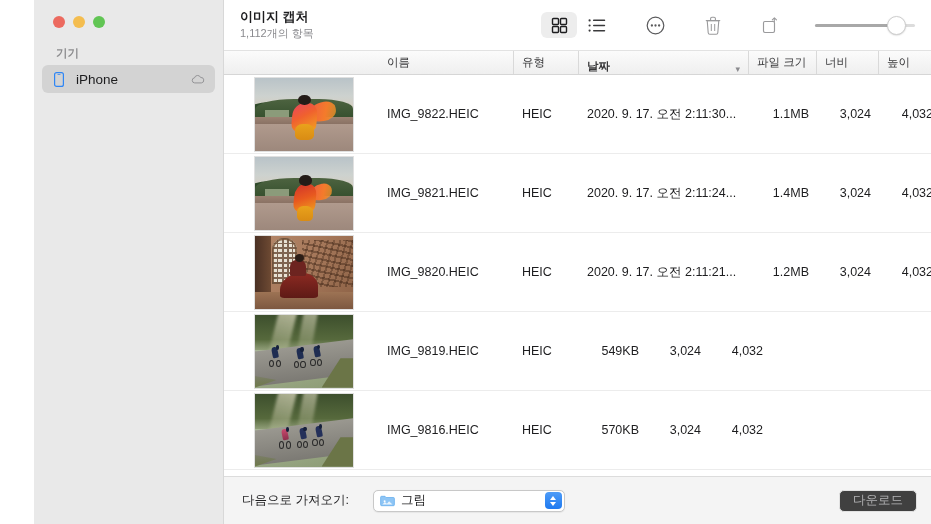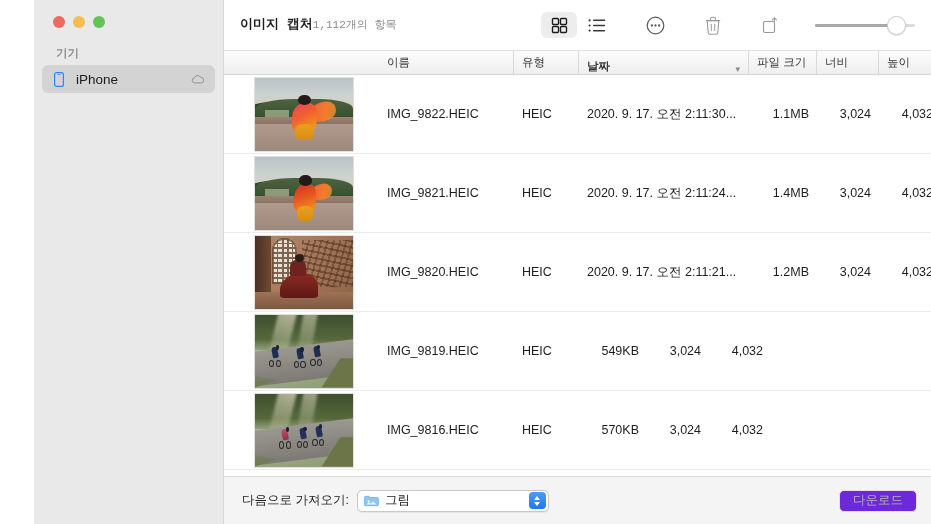--- a/index.html
+++ b/index.html
@@ -91,21 +91,21 @@
 
   
   .toolbar {
     height: 50px;
     flex: 0 0 50px;
     display: flex; align-items: center;
     background: #ffffff;
     padding: 0 14px 0 16px;
     position: relative;
   }
-  .title-block { display: flex; flex-direction: row; justify-content: center; font-family: Liberation Mono, monospace; }
+  .title-block { display: flex; flex-direction: column; justify-content: center; }
   .app-title {
     font-size: 13px; font-weight: 700; color: #1d1d1f;
     line-height: 16px;
   }
   .app-subtitle {
     font-size: 11px; color: #8a8a8e; line-height: 15px; margin-top: 1px;
   }
   .tb-spacer { flex: 1; }
   .tb-group { display: flex; align-items: center; gap: 2px; }
   .tb-btn {
@@ -304,21 +304,21 @@
 
   
   .bottom-bar {
     height: 48px;
     flex: 0 0 48px;
     background: #f4f4f4;
     border-top: 1px solid #dcdcdc;
     display: flex; align-items: center;
     padding: 0 14px 0 18px;
   }
-  .import-label { font-size: 12.5px; color: #1d1d1f; margin-right: 8px; }
+  .import-label { font-size: 12.5px; color: #1d1d1f; margin-right: 24px; }
   .popup {
     position: relative;
     width: 192px; height: 22px;
     background: #ffffff;
     border: 1px solid #c8c8c8;
     border-radius: 5px;
     display: flex; align-items: center;
     padding: 0 26px 0 6px;
     box-shadow: 0 0.5px 1px rgba(0,0,0,0.06);
   }
@@ -339,21 +339,21 @@
   .btn {
     height: 22px;
     border-radius: 5px;
     font-size: 12.5px;
     display: flex; align-items: center; justify-content: center;
     padding: 0 13px;
     margin-left: 8px;
     white-space: nowrap;
   }
   .btn-disabled {
-    background: #6d28d9;
+    background: #404040;
     border: 1px solid #e2e2e2;
     color: #b4b4b6;
   }
   .btn-default {
     background: #ffffff;
     border: 1px solid #c8c8c8;
     color: #1d1d1f;
     box-shadow: 0 0.5px 1px rgba(0,0,0,0.07);
   }
 

